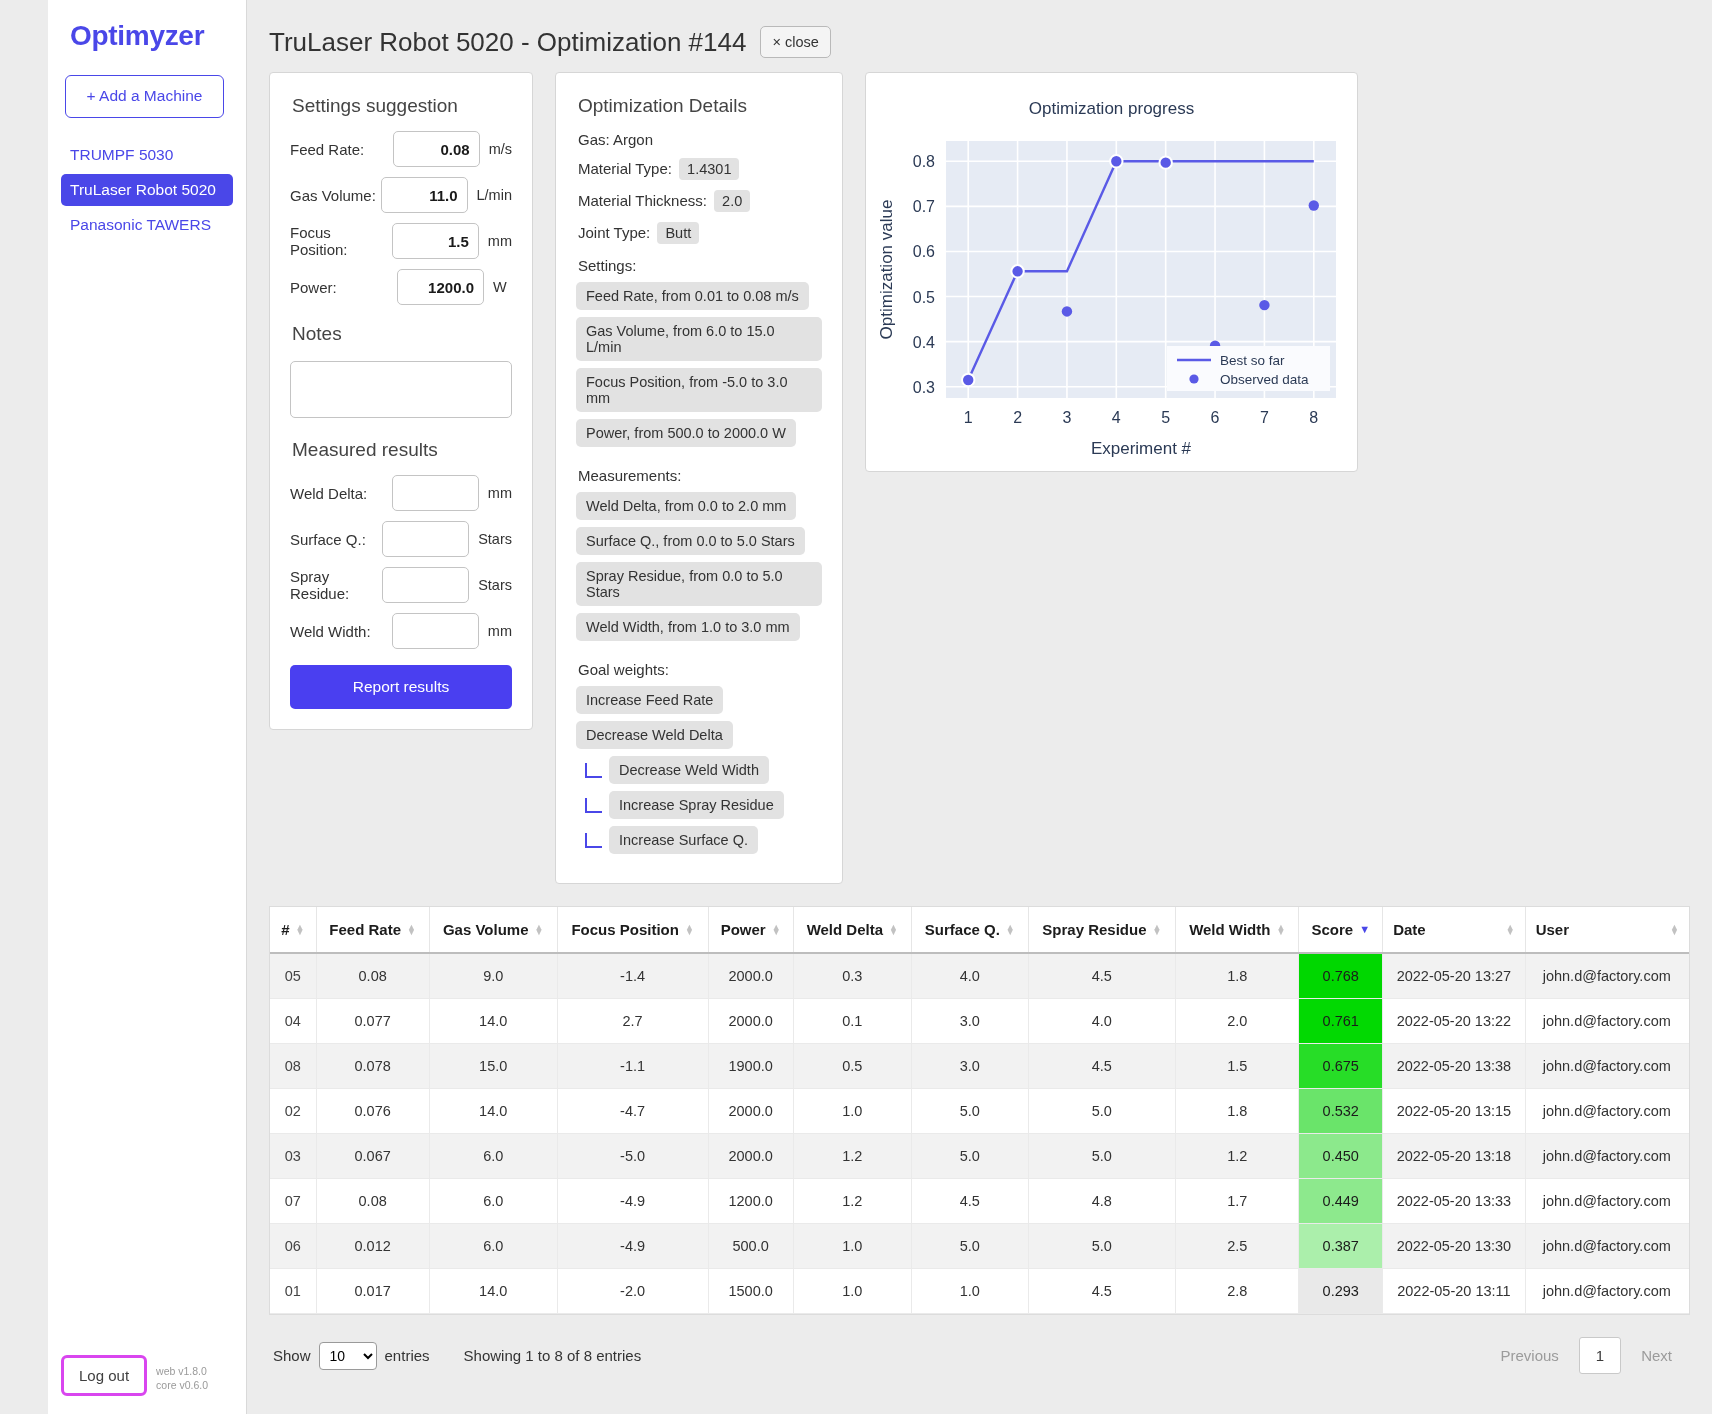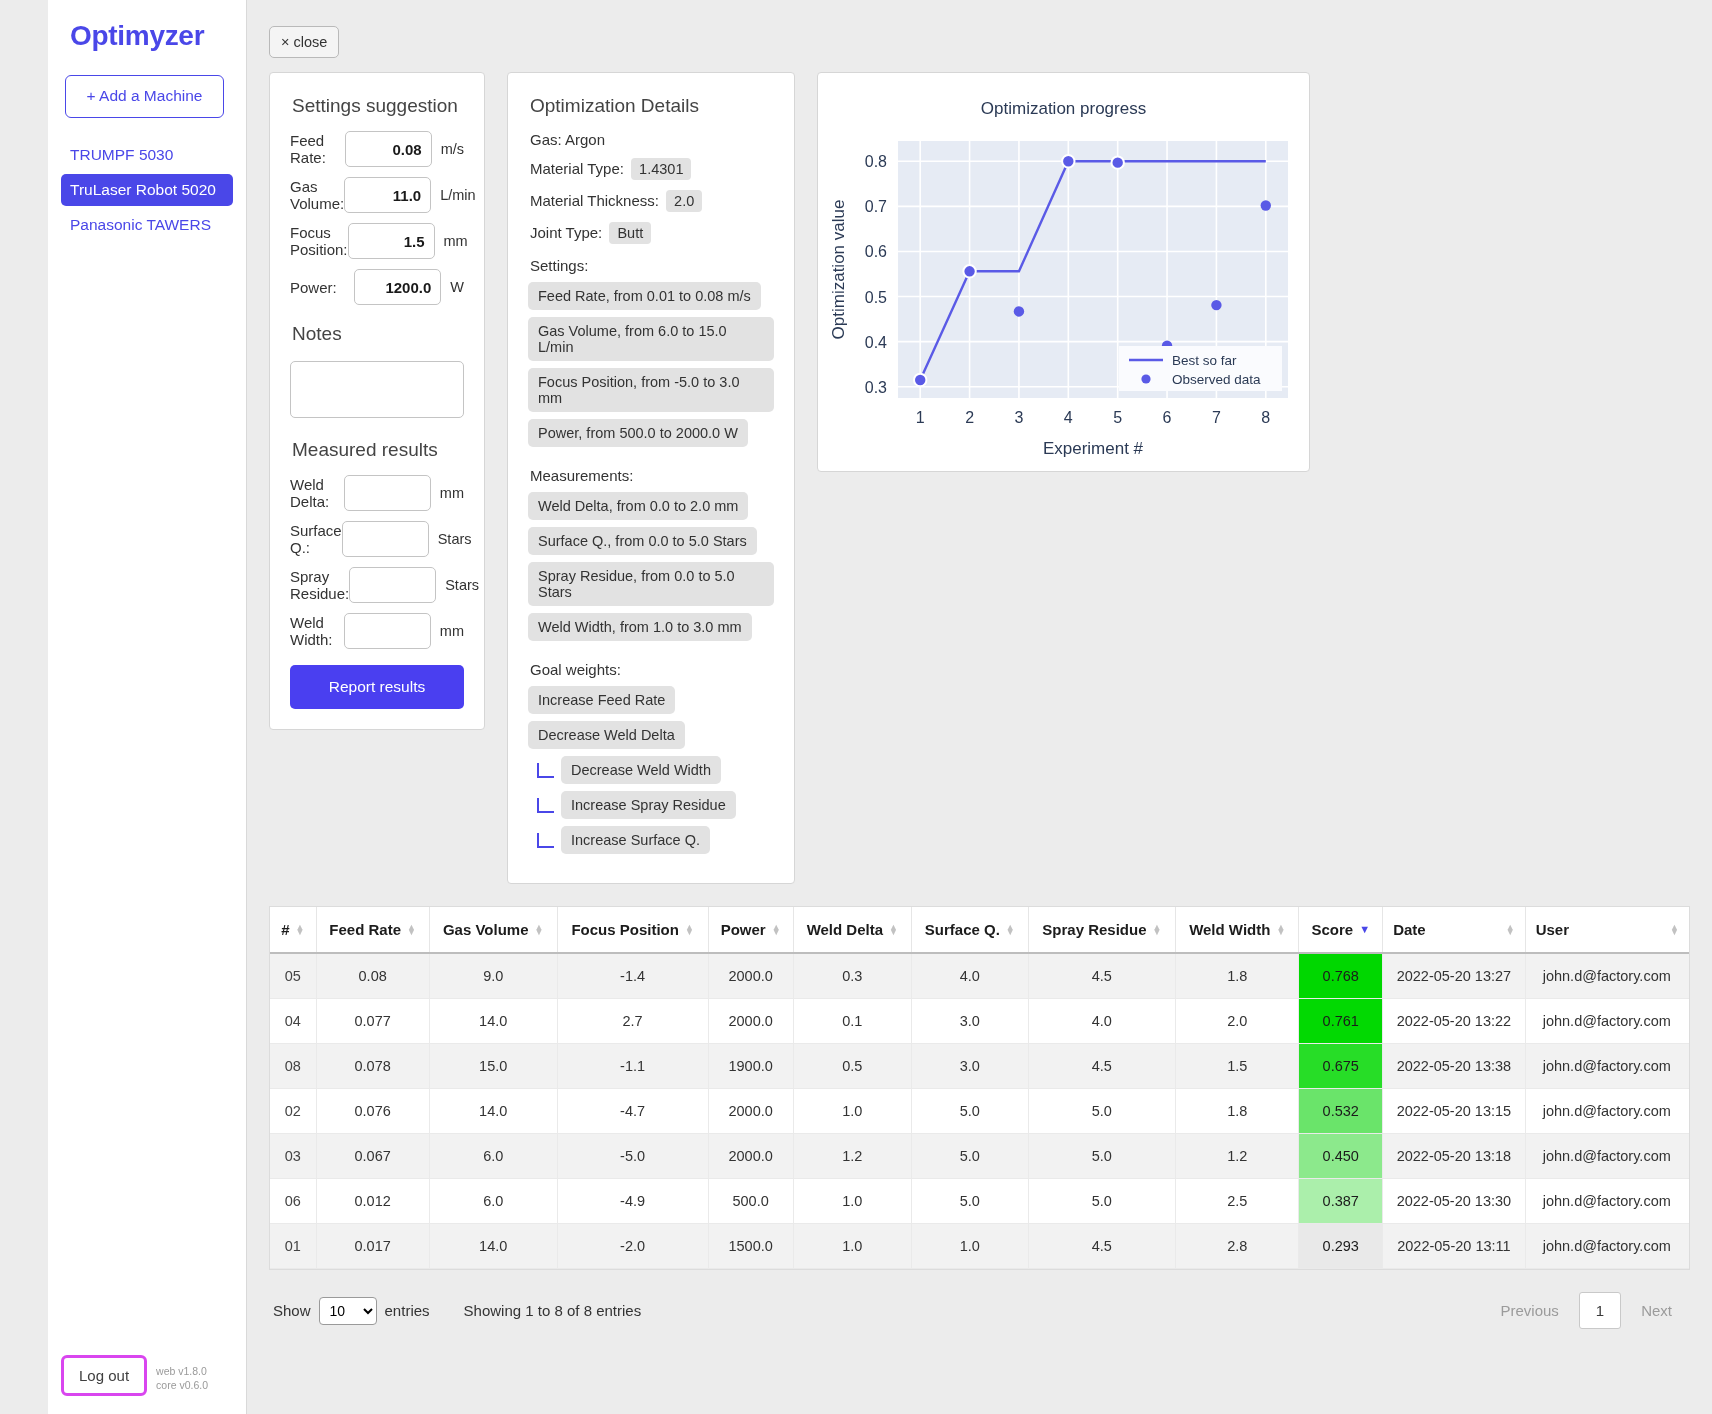--- a/index.html
+++ b/index.html
@@ -64,21 +64,21 @@
   .close-btn {
     border:1px solid #b9b9b9; background:#f4f4f4; border-radius:5px;
     padding:7px 11px; font-size:14.5px; color:#333; cursor:pointer;
   }
 
   .top-row { display:flex; gap:22px; align-items:flex-start; }
 
   .card { background:#fff; border:1px solid #d6d6d6; border-radius:4px; }
 
   
-  .settings-card { width:216px; padding:18px 20px 20px 20px; }
+  .settings-card { width:264px; padding:18px 20px 20px 20px; }
   .sec-title { font-size:19px; color:#444; font-weight:400; margin:4px 0 14px 2px; }
   .field-row { display:flex; align-items:center; margin-bottom:10px; }
   .field-label { font-size:15px; color:#333; width:107px; }
   .field-input {
     width:87px; height:36px; border:1px solid #c4c4c4; border-radius:5px;
     text-align:right; padding:0 9px; font-size:15px; font-weight:bold;
     font-family:"Liberation Sans", sans-serif; color:#1a1a1a; background:#fff;
   }
   .field-unit { font-size:14.5px; color:#333; margin-left:9px; }
   .notes-area {
@@ -179,20 +179,21 @@
       <div class="ver">
         <div>web v1.8.0</div>
         <div>core v0.6.0</div>
       </div>
     </div>
   </div>
 
   <div class="main">
 
     <div class="page-head">
+      <div class="page-title">TruLaser Robot 5020 - Optimization #144</div>
       <div class="close-btn">× close</div>
     </div>
 
     <div class="top-row">
 
       <div class="card settings-card">
         <div class="sec-title">Settings suggestion</div>
 
         <div class="field-row">
           <span class="field-label">Feed Rate:</span>
@@ -489,20 +490,34 @@
               <td>2000.0</td>
               <td>1.2</td>
               <td>5.0</td>
               <td>5.0</td>
               <td>1.2</td>
               <td class="score" style="background: rgb(140, 233, 140);">0.450</td>
               <td>2022-05-20 13:18</td>
               <td class="user">john.d@factory.com</td>
             </tr>
             <tr>
+              <td class="idx">07</td>
+              <td>0.08</td>
+              <td>6.0</td>
+              <td>-4.9</td>
+              <td>1200.0</td>
+              <td>1.2</td>
+              <td>4.5</td>
+              <td>4.8</td>
+              <td>1.7</td>
+              <td class="score" style="background: rgb(141, 233, 141);">0.449</td>
+              <td>2022-05-20 13:33</td>
+              <td class="user">john.d@factory.com</td>
+            </tr>
+            <tr>
               <td class="idx">06</td>
               <td>0.012</td>
               <td>6.0</td>
               <td>-4.9</td>
               <td>500.0</td>
               <td>1.0</td>
               <td>5.0</td>
               <td>5.0</td>
               <td>2.5</td>
               <td class="score" style="background: rgb(171, 239, 171);">0.387</td>

